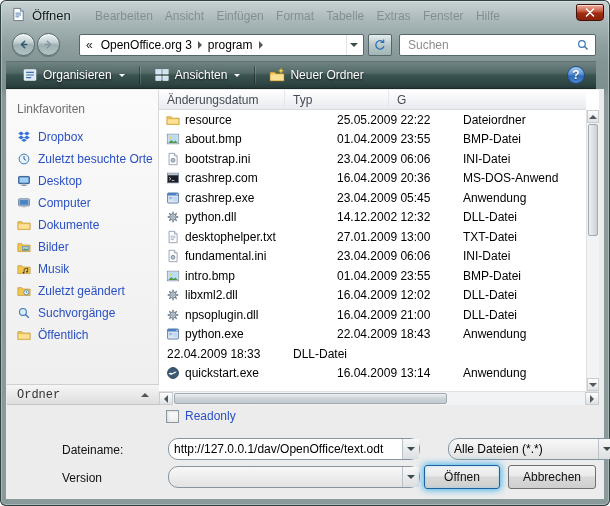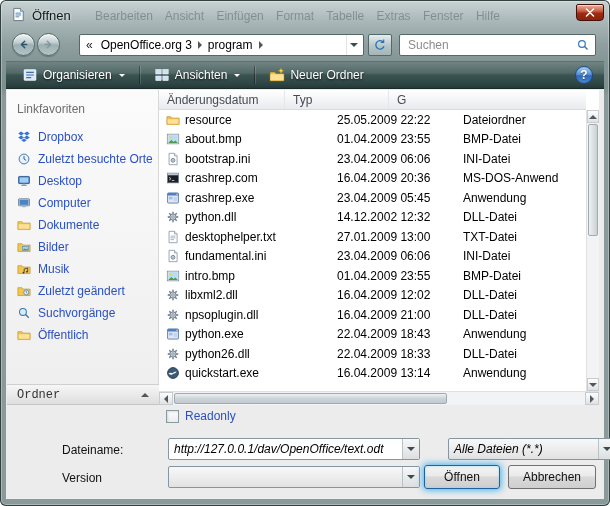--- a/index.html
+++ b/index.html
@@ -41,21 +41,21 @@
   .refresh-btn{position:absolute;left:368px;top:34px;width:24px;height:22px;border:1px solid #54686a;border-radius:2px;
     background:linear-gradient(180deg,#e6eeee,#b9c8c9 50%,#a3b5b6);display:flex;align-items:center;justify-content:center;}
   .refresh-btn .ic{width:14px;height:14px;}
 
   .searchbox{position:absolute;left:399px;top:34px;width:197px;height:22px;background:#fff;border:1px solid #54686a;border-radius:2px;
     display:flex;align-items:center;padding:0 5px 0 8px;}
   .search-hint{color:#8c8c8c;flex:1;}
   .searchbox .ic{width:14px;height:14px;}
 
   
-  .toolbar{position:absolute;left:6px;right:6px;top:61px;height:28px;
+  .toolbar{position:absolute;left:6px;right:14px;top:61px;height:28px;
     background:linear-gradient(180deg,#6f8483 0%,#536967 42%,#3a5452 50%,#2c4341 88%,#243837 100%);
     border-top:1px solid rgba(255,255,255,.28);border-bottom:1px solid #182a2a;
     display:flex;align-items:center;padding:0 8px;text-align:right;}
   .tb-items{display:flex;align-items:center;height:100%;}
   .tb-btn{display:flex;align-items:center;gap:5px;padding:0 8px;height:22px;border-radius:3px;color:#fff;
     text-shadow:0 1px 2px rgba(0,0,0,.7);white-space:nowrap;}
   .tb-ic{width:16px;height:16px;}
   .tb-caret{width:0;height:0;border-top:3px solid #fff;border-left:3px solid transparent;border-right:3px solid transparent;margin-left:2px;}
   .tb-sep{width:1px;height:18px;background:rgba(0,0,0,.35);box-shadow:1px 0 0 rgba(255,255,255,.15);margin:0 6px;}
   .help-btn{margin-left:auto;margin-right:3px;width:18px;height:18px;border-radius:50%;
@@ -117,21 +117,21 @@
   
   .readonly{position:absolute;left:166px;top:409px;display:flex;align-items:center;gap:6px;}
   .checkbox{width:13px;height:13px;background:linear-gradient(180deg,#fdfdfd,#ececec);
     border:1px solid #8a9aa0;box-shadow:inset 1px 1px 2px rgba(0,0,0,.12);}
   .ro-label{color:var(--linkblue,#2a50c4);}
 
   .flabel{position:absolute;width:100px;text-align:left;color:#111;}
   .flabel.fn{left:62px;top:443px;}
   .flabel.ver{left:62px;top:471px;}
 
-  .combo{position:absolute;height:22px;border:1px solid #8695a0;background:#fff;display:flex;align-items:stretch;border-radius:2px;font-style:italic;}
+  .combo{position:absolute;height:22px;border:1px solid #8695a0;background:#fff;display:flex;align-items:stretch;border-radius:10px;}
   .combo .val{flex:1;display:flex;align-items:center;padding:0 5px;white-space:nowrap;overflow:hidden;}
   .combo .dd{width:17px;display:flex;align-items:center;justify-content:center;border-left:1px solid #b8c2c8;
     background:linear-gradient(180deg,#f7f7f7,#dcdfe1);}
   .combo.filename{left:168px;top:438px;width:252px;}
   .combo.ftype{left:448px;top:438px;width:168px;background:linear-gradient(180deg,#f8f8f8,#e2e2e2);}
   .combo.version{left:168px;top:466px;width:252px;background:linear-gradient(180deg,#f8f8f8,#e2e2e2);}
 
   .btn{position:absolute;height:24px;border:1px solid #707070;border-radius:3px;
     background:linear-gradient(180deg,#f4f4f4 0,#eaeaea 45%,#d9d9d9 50%,#cfcfcf 100%);
     display:flex;align-items:center;justify-content:center;color:#111;}
@@ -551,32 +551,20 @@
                 <rect x="3.4" y="6.6" width="4" height="3" fill="#9fc0e4"></rect>
                 <rect x="8.6" y="6.6" width="4" height="5" fill="#c3d6ec"></rect>
               </svg>
             </span>
             <span class="fname">python.exe</span>
           </div>
           <div class="cell c-date">22.04.2009 18:43</div>
           <div class="cell c-type">Anwendung</div>
         </div>
         <div class="lrow">
-          <div class="cell c-name">
-            <span class="ic">
-              <svg viewBox="0 0 16 16">
-                <g stroke="#5f7182" stroke-width="1.5">
-                  <path d="M8 2v2.3M8 11.7V14M2 8h2.3M11.7 8H14M3.8 3.8l1.6 1.6M10.6 10.6l1.6 1.6M12.2 3.8l-1.6 1.6M5.4 10.6l-1.6 1.6"></path>
-                </g>
-                <circle cx="8" cy="8" r="3.6" fill="#ccd5dc" stroke="#5f7182"></circle>
-                <circle cx="8" cy="8" r="1.4" fill="#f4f7f9" stroke="#5f7182" stroke-width="0.8"></circle>
-              </svg>
-            </span>
-            <span class="fname">python26.dll</span>
-          </div>
           <div class="cell c-date">22.04.2009 18:33</div>
           <div class="cell c-type">DLL-Datei</div>
         </div>
         <div class="lrow">
           <div class="cell c-name">
             <span class="ic">
               <svg viewBox="0 0 16 16">
                 <circle cx="8" cy="8" r="6.2" fill="#3d5a75" stroke="#203950"></circle>
                 <path d="M2.8 8.6c1.8-1.2 3.4-1.2 4.6-.2 1-1.6 3-2.2 4.8-1.8-1.2 1.5-2.6 2.2-3.9 2.2-1.4 1.6-3.6 1.5-5.5-.2z" fill="#fff"></path>
               </svg>

